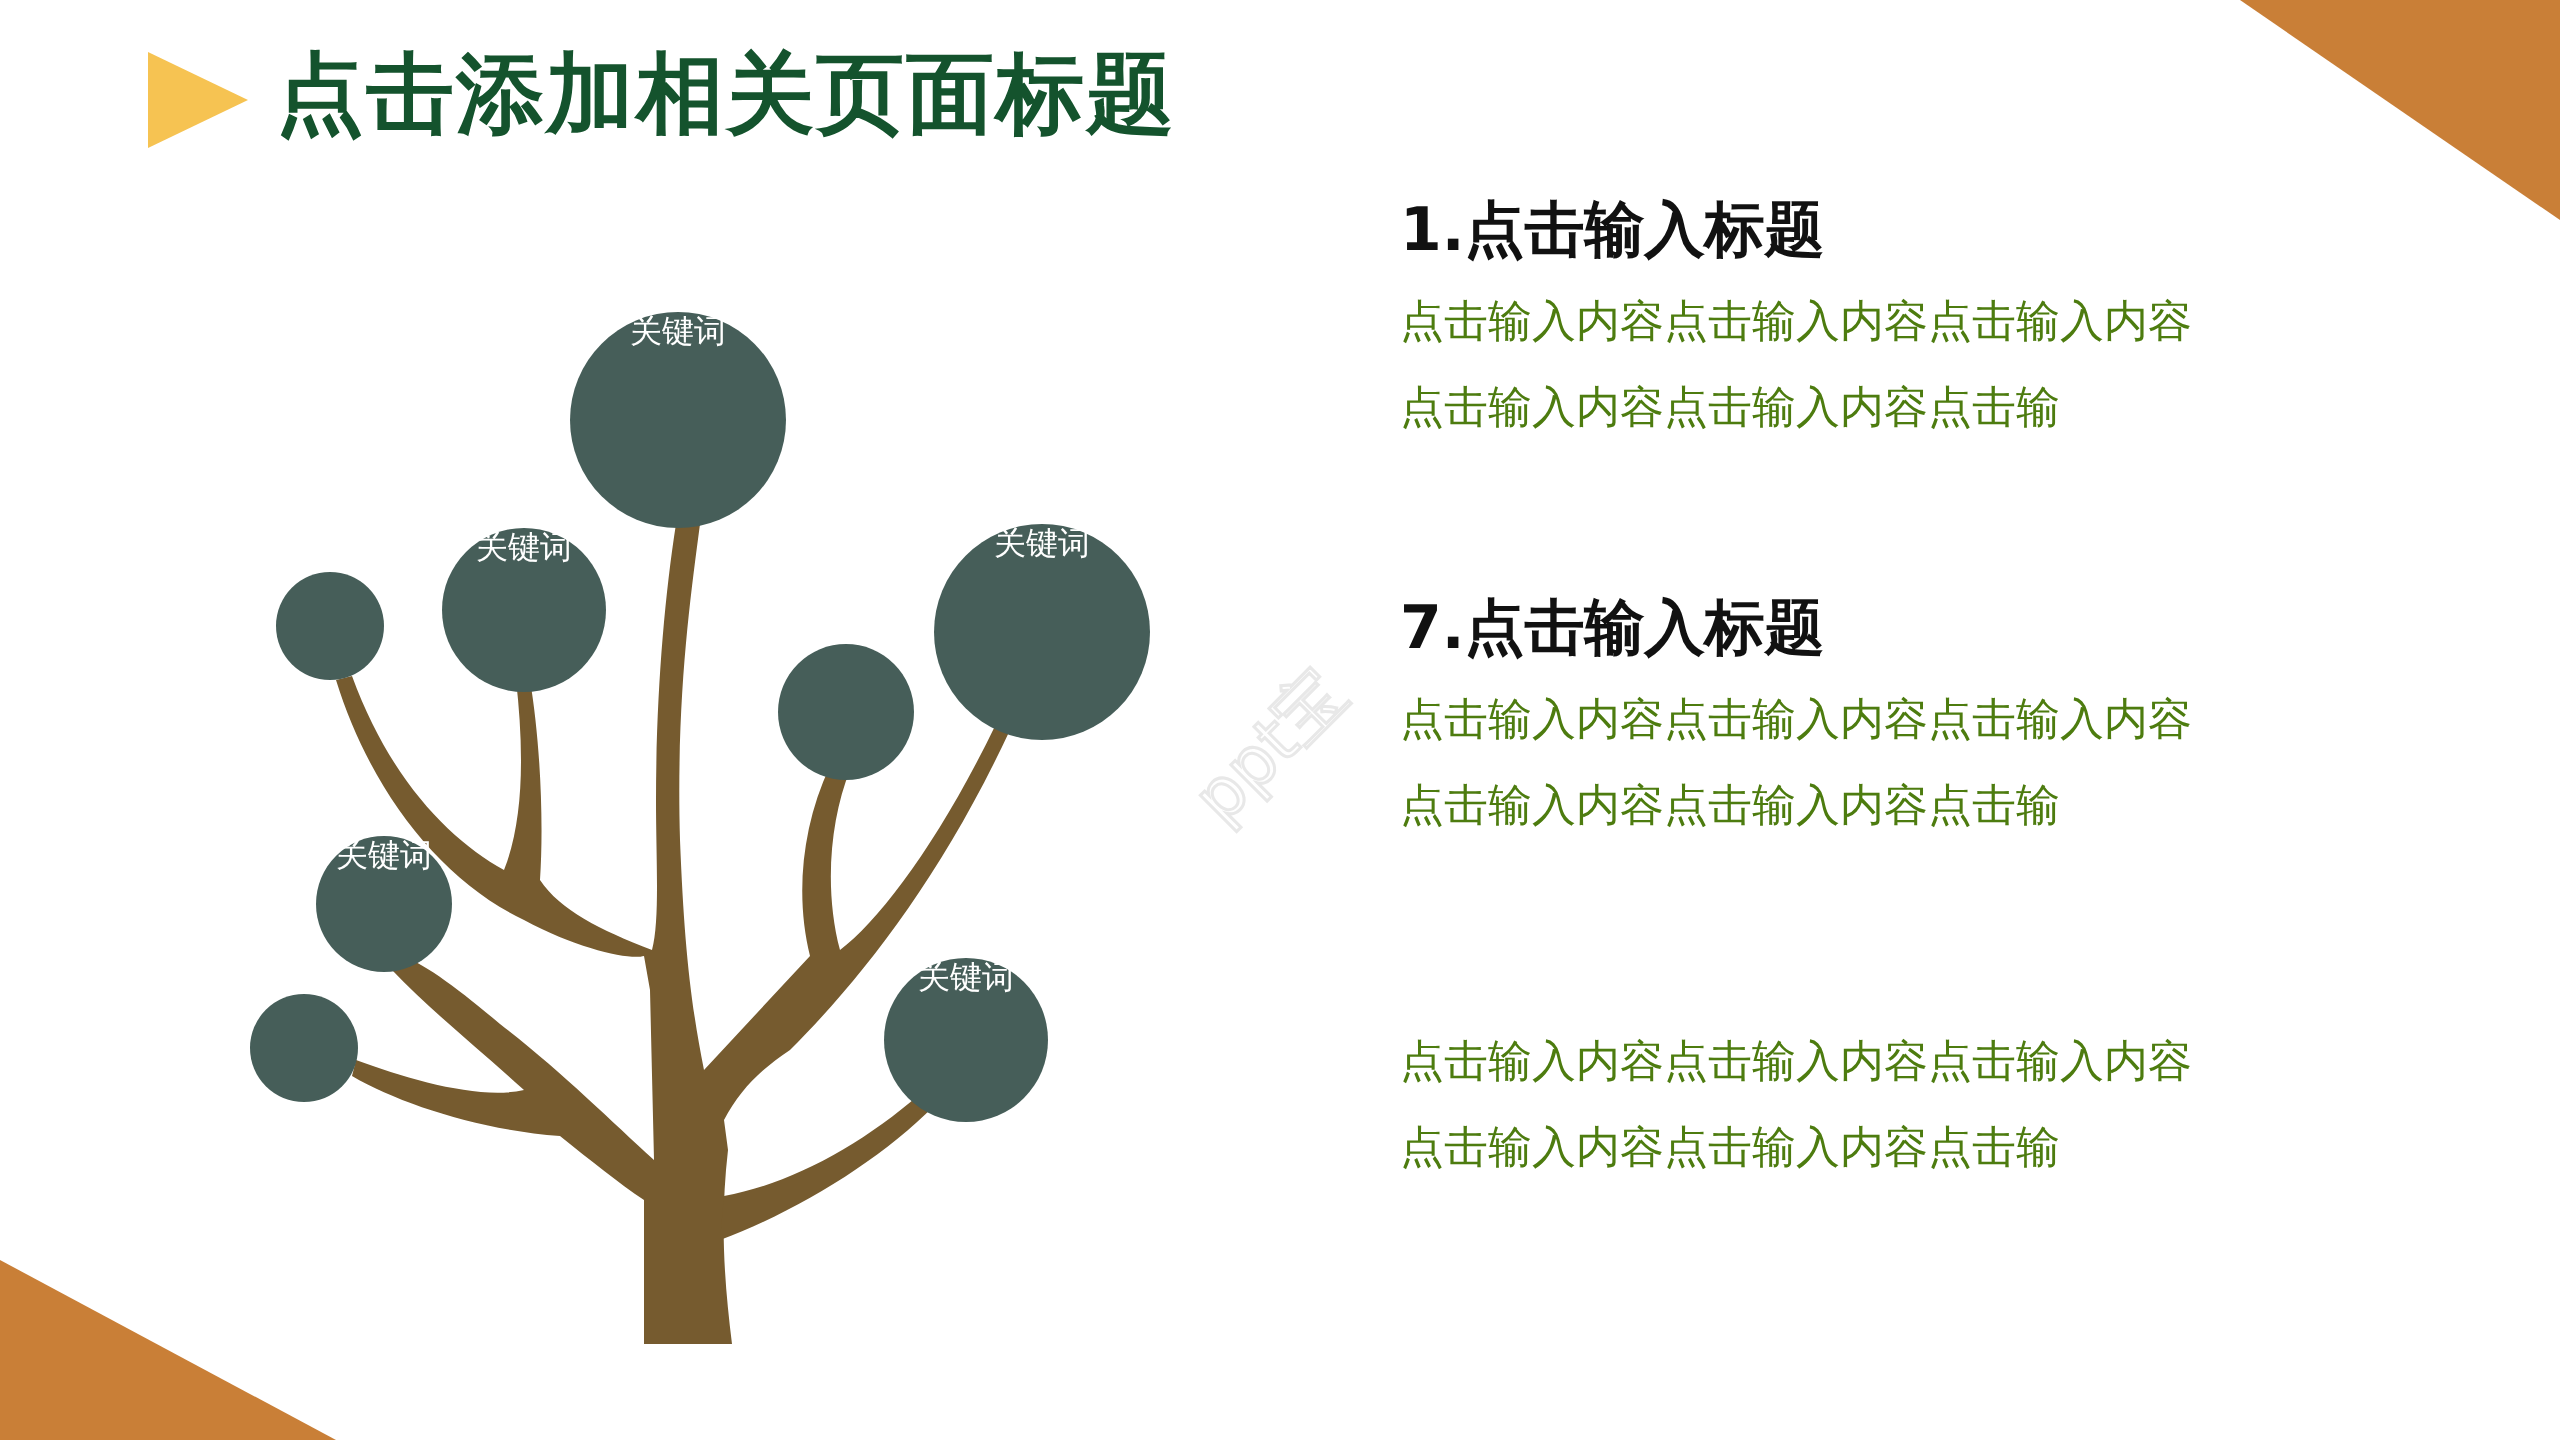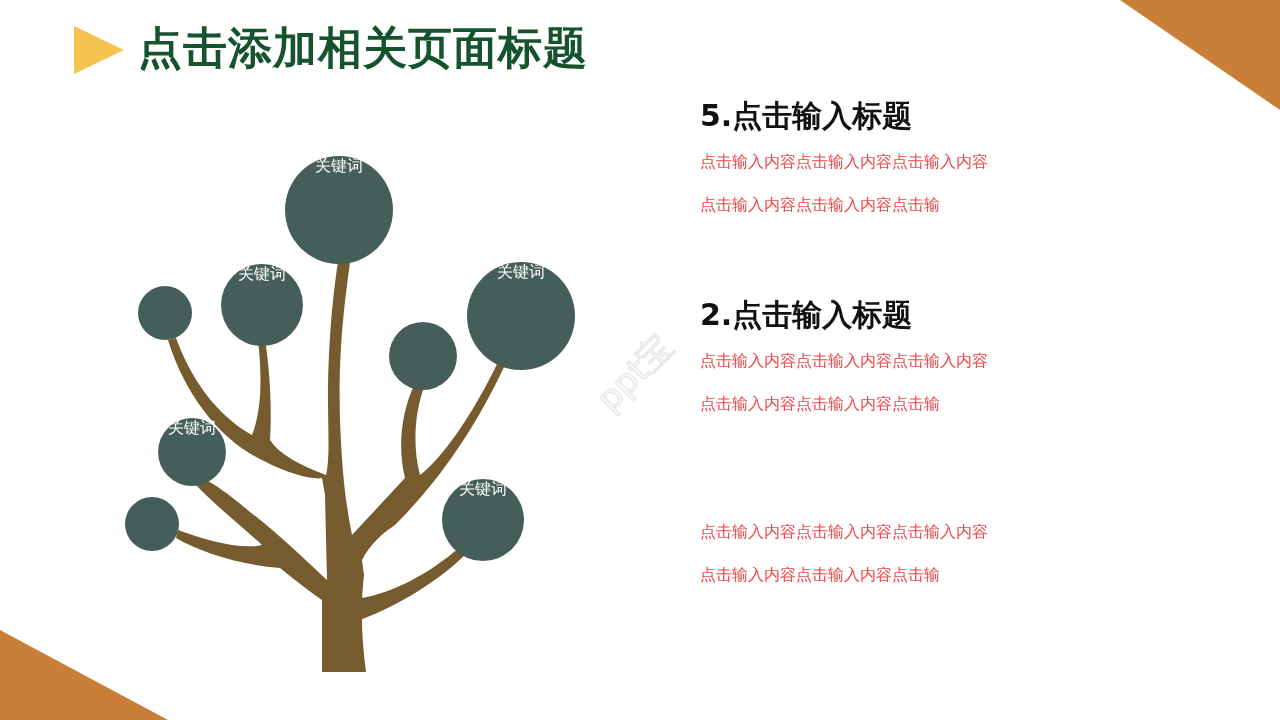--- a/index.html
+++ b/index.html
@@ -36,21 +36,21 @@
   }
   .watermark {
     position: absolute; left: 575px; top: 285px; width: 150px; height: 150px;
   }
   .section { position: absolute; left: 700px; }
   .section-title {
     font-size: 30px; font-weight: bold; color: #111111; line-height: 40px;
     height: 40px;
   }
   .section-body {
-    font-size: 16px; color: #ef4444; line-height: 43px; margin-top: 4px;
+    font-size: 22px; color: #4d7c0f; line-height: 43px; margin-top: 4px;
     width: 440px;
   }
   .section-body div { white-space: nowrap; }
 </style>
 </head>
 <body>
 
 <div class="corner-tr"></div>
 <div class="corner-bl"></div>
 
@@ -93,29 +93,29 @@
     </div>
 </div>
 
 <svg class="watermark" viewBox="0 0 150 150" xmlns="http://www.w3.org/2000/svg">
   <g fill="none" stroke="#ececec" stroke-width="3" transform="rotate(-45 75 75)">
     <text x="10" y="85" font-size="34" fill="none" stroke="#e8e8e8" stroke-width="1.5" font-family="DejaVu Sans, sans-serif">ppt宝</text>
   </g>
 </svg>
 
 <div class="section" style="top:96px;">
-  <div class="section-title">5.点击输入标题</div>
+  <div class="section-title">1.点击输入标题</div>
   <div class="section-body">
     <div>点击输入内容点击输入内容点击输入内容</div>
     <div>点击输入内容点击输入内容点击输</div>
   </div>
 </div>
 
 <div class="section" style="top:295px;">
-  <div class="section-title">2.点击输入标题</div>
+  <div class="section-title">7.点击输入标题</div>
   <div class="section-body">
     <div>点击输入内容点击输入内容点击输入内容</div>
     <div>点击输入内容点击输入内容点击输</div>
   </div>
 </div>
 
 <div class="section" style="top:506px;">
   <div class="section-body">
     <div>点击输入内容点击输入内容点击输入内容</div>
     <div>点击输入内容点击输入内容点击输</div>

